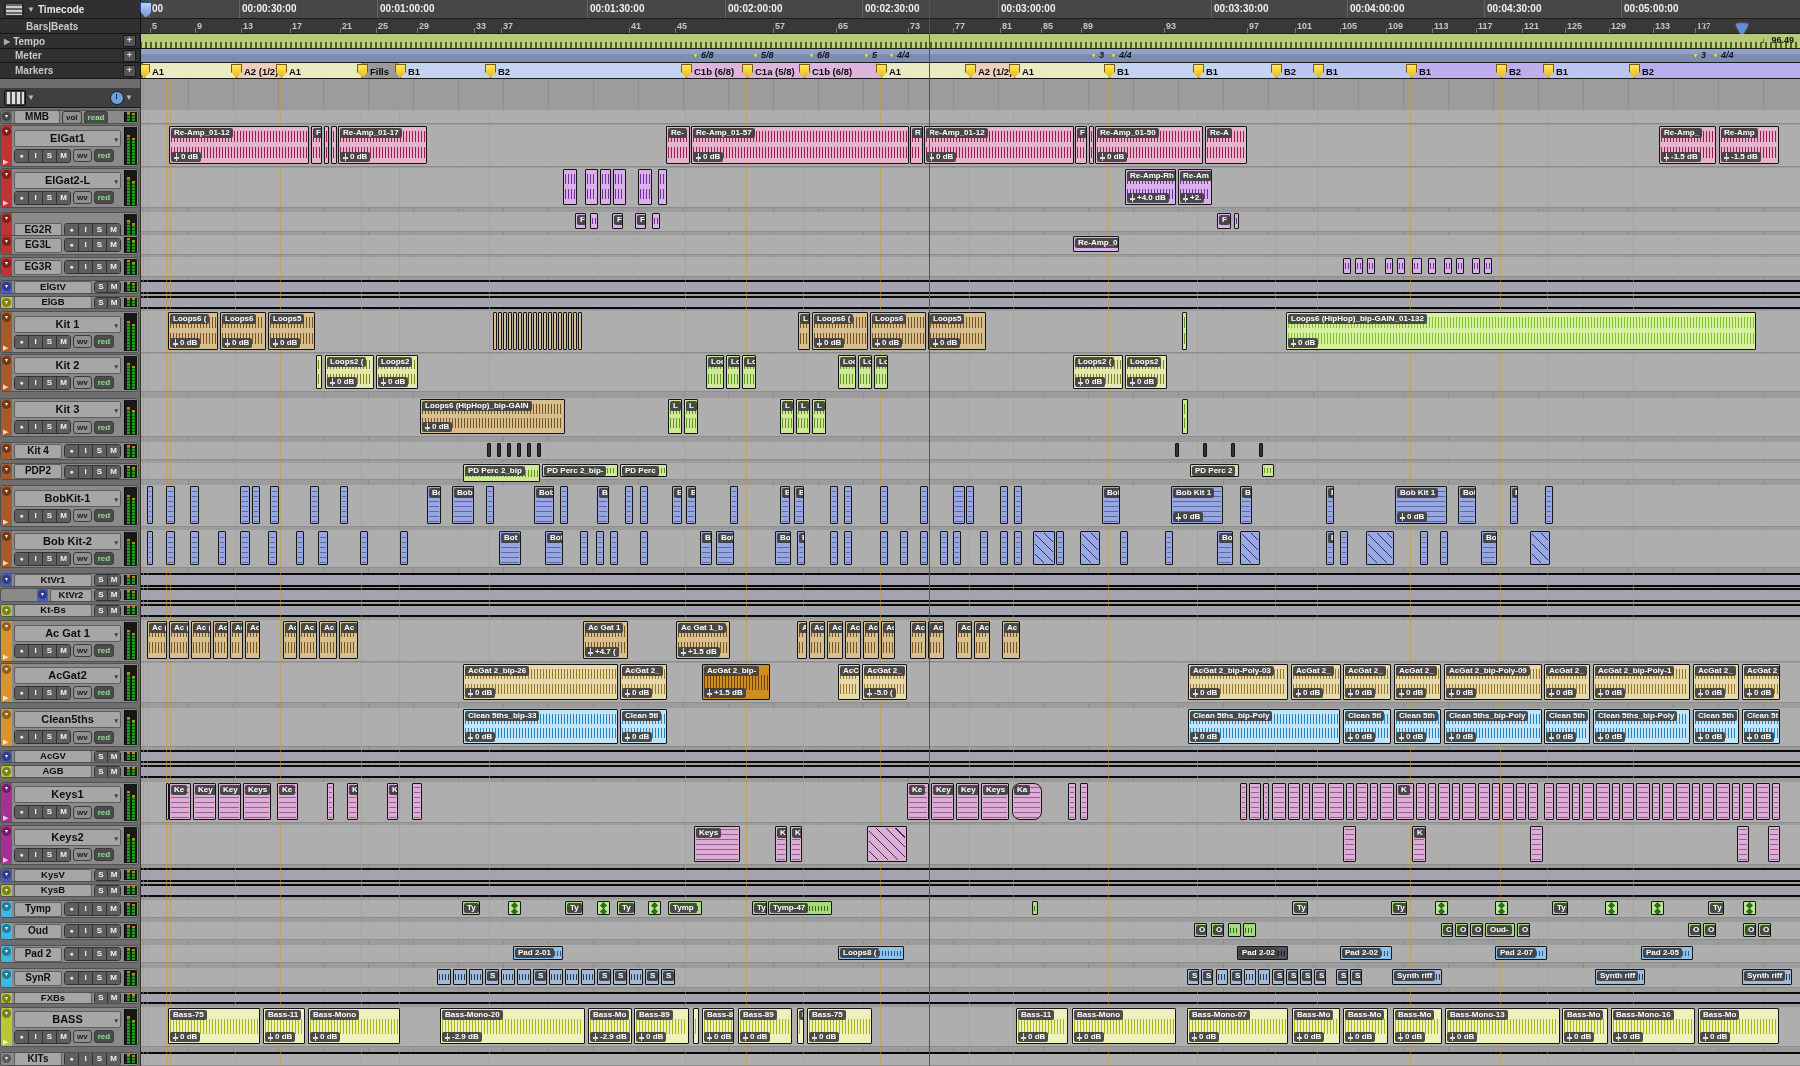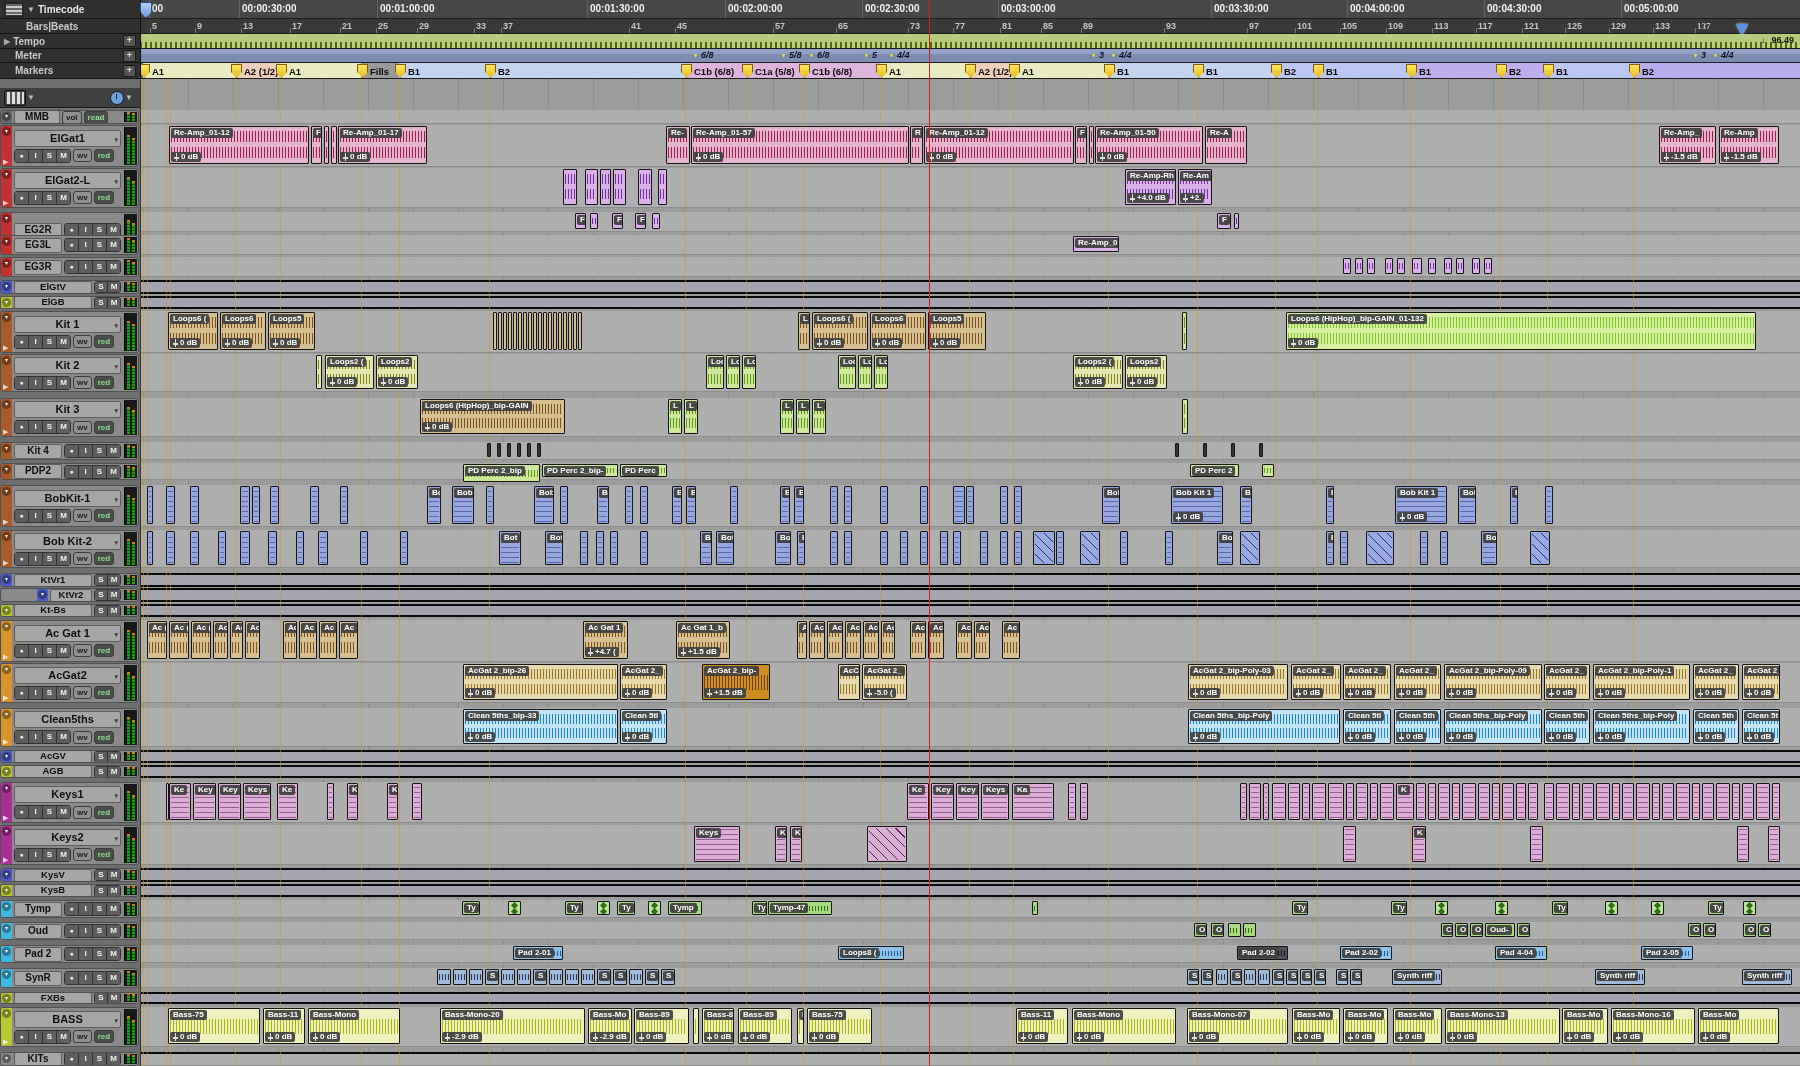--- a/index.html
+++ b/index.html
@@ -1170,21 +1170,21 @@
         <span class="cliplab">Key</span>
       </div>
       <div class="clip v-keys" style="left: 956px; width: 23px; top: 704px; height: 37px;">
         <div class="mnotes"></div>
         <span class="cliplab">Key</span>
       </div>
       <div class="clip v-keys" style="left: 981px; width: 28px; top: 704px; height: 37px;">
         <div class="mnotes"></div>
         <span class="cliplab">Keys</span>
       </div>
-      <div class="clip v-keys" style="left: 1012px; width: 42px; top: 704px; height: 37px;">
+      <div class="clip v-keys" style="left: 1012px; width: 30px; top: 704px; height: 37px; border-radius: 8px;">
         <div class="mnotes"></div>
         <span class="cliplab">Ka</span>
       </div>
       <div class="clip v-keys" style="left: 1068px; width: 8px; top: 704px; height: 37px;">
         <div class="mnotes"></div>
       </div>
       <div class="clip v-keys" style="left: 1080px; width: 8px; top: 704px; height: 37px;">
         <div class="mnotes"></div>
       </div>
       <div class="clip v-keys" style="left: 1240px; width: 7px; top: 704px; height: 37px;">
@@ -1500,21 +1500,21 @@
       <div class="clip v-paddark" style="left: 1237px; width: 51px; top: 867px; height: 14px;">
         <div class="wband wbmono"></div>
         <span class="cliplab">Pad 2-02</span>
       </div>
       <div class="clip v-pad" style="left: 1340px; width: 52px; top: 867px; height: 14px;">
         <div class="wband wbmono"></div>
         <span class="cliplab">Pad 2-02</span>
       </div>
       <div class="clip v-pad" style="left: 1495px; width: 52px; top: 867px; height: 14px;">
         <div class="wband wbmono"></div>
-        <span class="cliplab">Pad 4-04</span>
+        <span class="cliplab">Pad 2-07</span>
       </div>
       <div class="clip v-pad" style="left: 1641px; width: 52px; top: 867px; height: 14px;">
         <div class="wband wbmono"></div>
         <span class="cliplab">Pad 2-05</span>
       </div>
       <div class="lane" style="top: 889px; height: 20px;"></div>
       <div class="clip v-syn" style="left: 437px; width: 14px; top: 890px; height: 16px;">
         <div class="wband wbmono"></div>
       </div>
       <div class="clip v-syn" style="left: 453px; width: 14px; top: 890px; height: 16px;">
@@ -1819,21 +1819,21 @@
         <div class="lab-bar" style="left: 1697px; font-family: Liberation Serif, serif;">137</div>
       </div>
     <div class="rrow r-tempo" id="rTempo">
       <div class="tempo-band"></div>
       <div class="tempo-val">96.49</div>
     </div>
     <div class="rrow r-meter" id="rMeter">
         <div class="meterchg" style="left: 692px;">
           <span>6/8</span>
         </div>
-        <div class="meterchg" style="left: 780px; font-style: italic;">
+        <div class="meterchg" style="left: 752px; font-style: italic;">
           <span>5/8</span>
         </div>
         <div class="meterchg" style="left: 808px;">
           <span>6/8</span>
         </div>
         <div class="meterchg" style="left: 863px;">
           <span>5</span>
         </div>
         <div class="meterchg" style="left: 888px;">
           <span>4/4</span>

